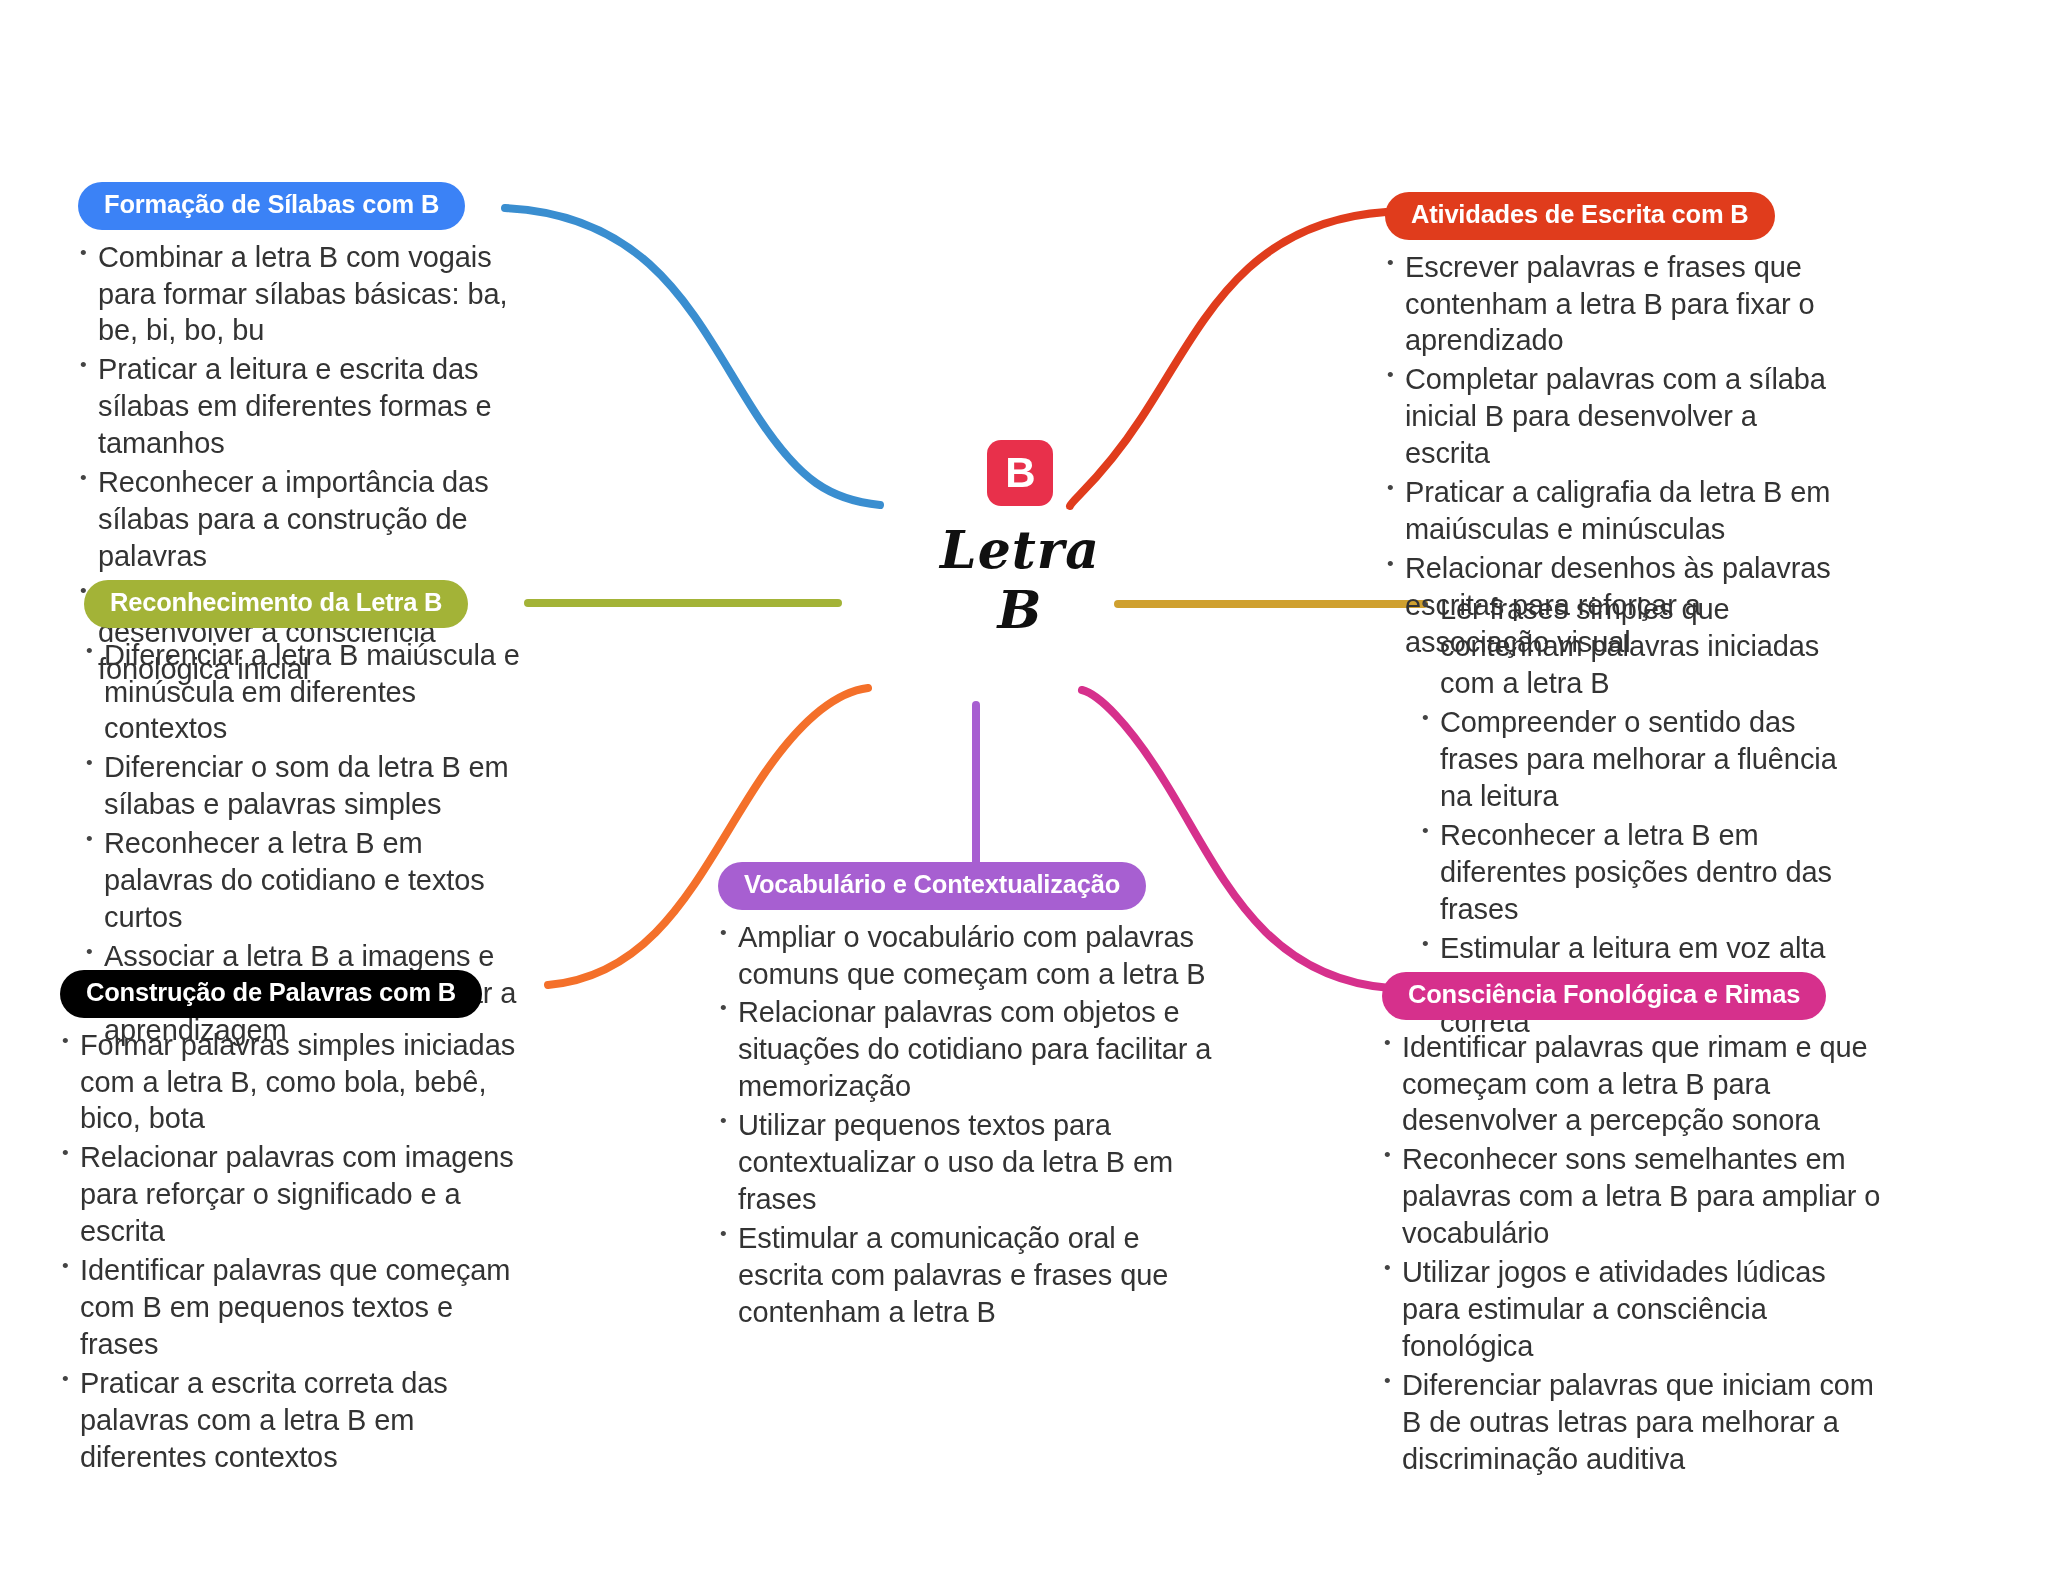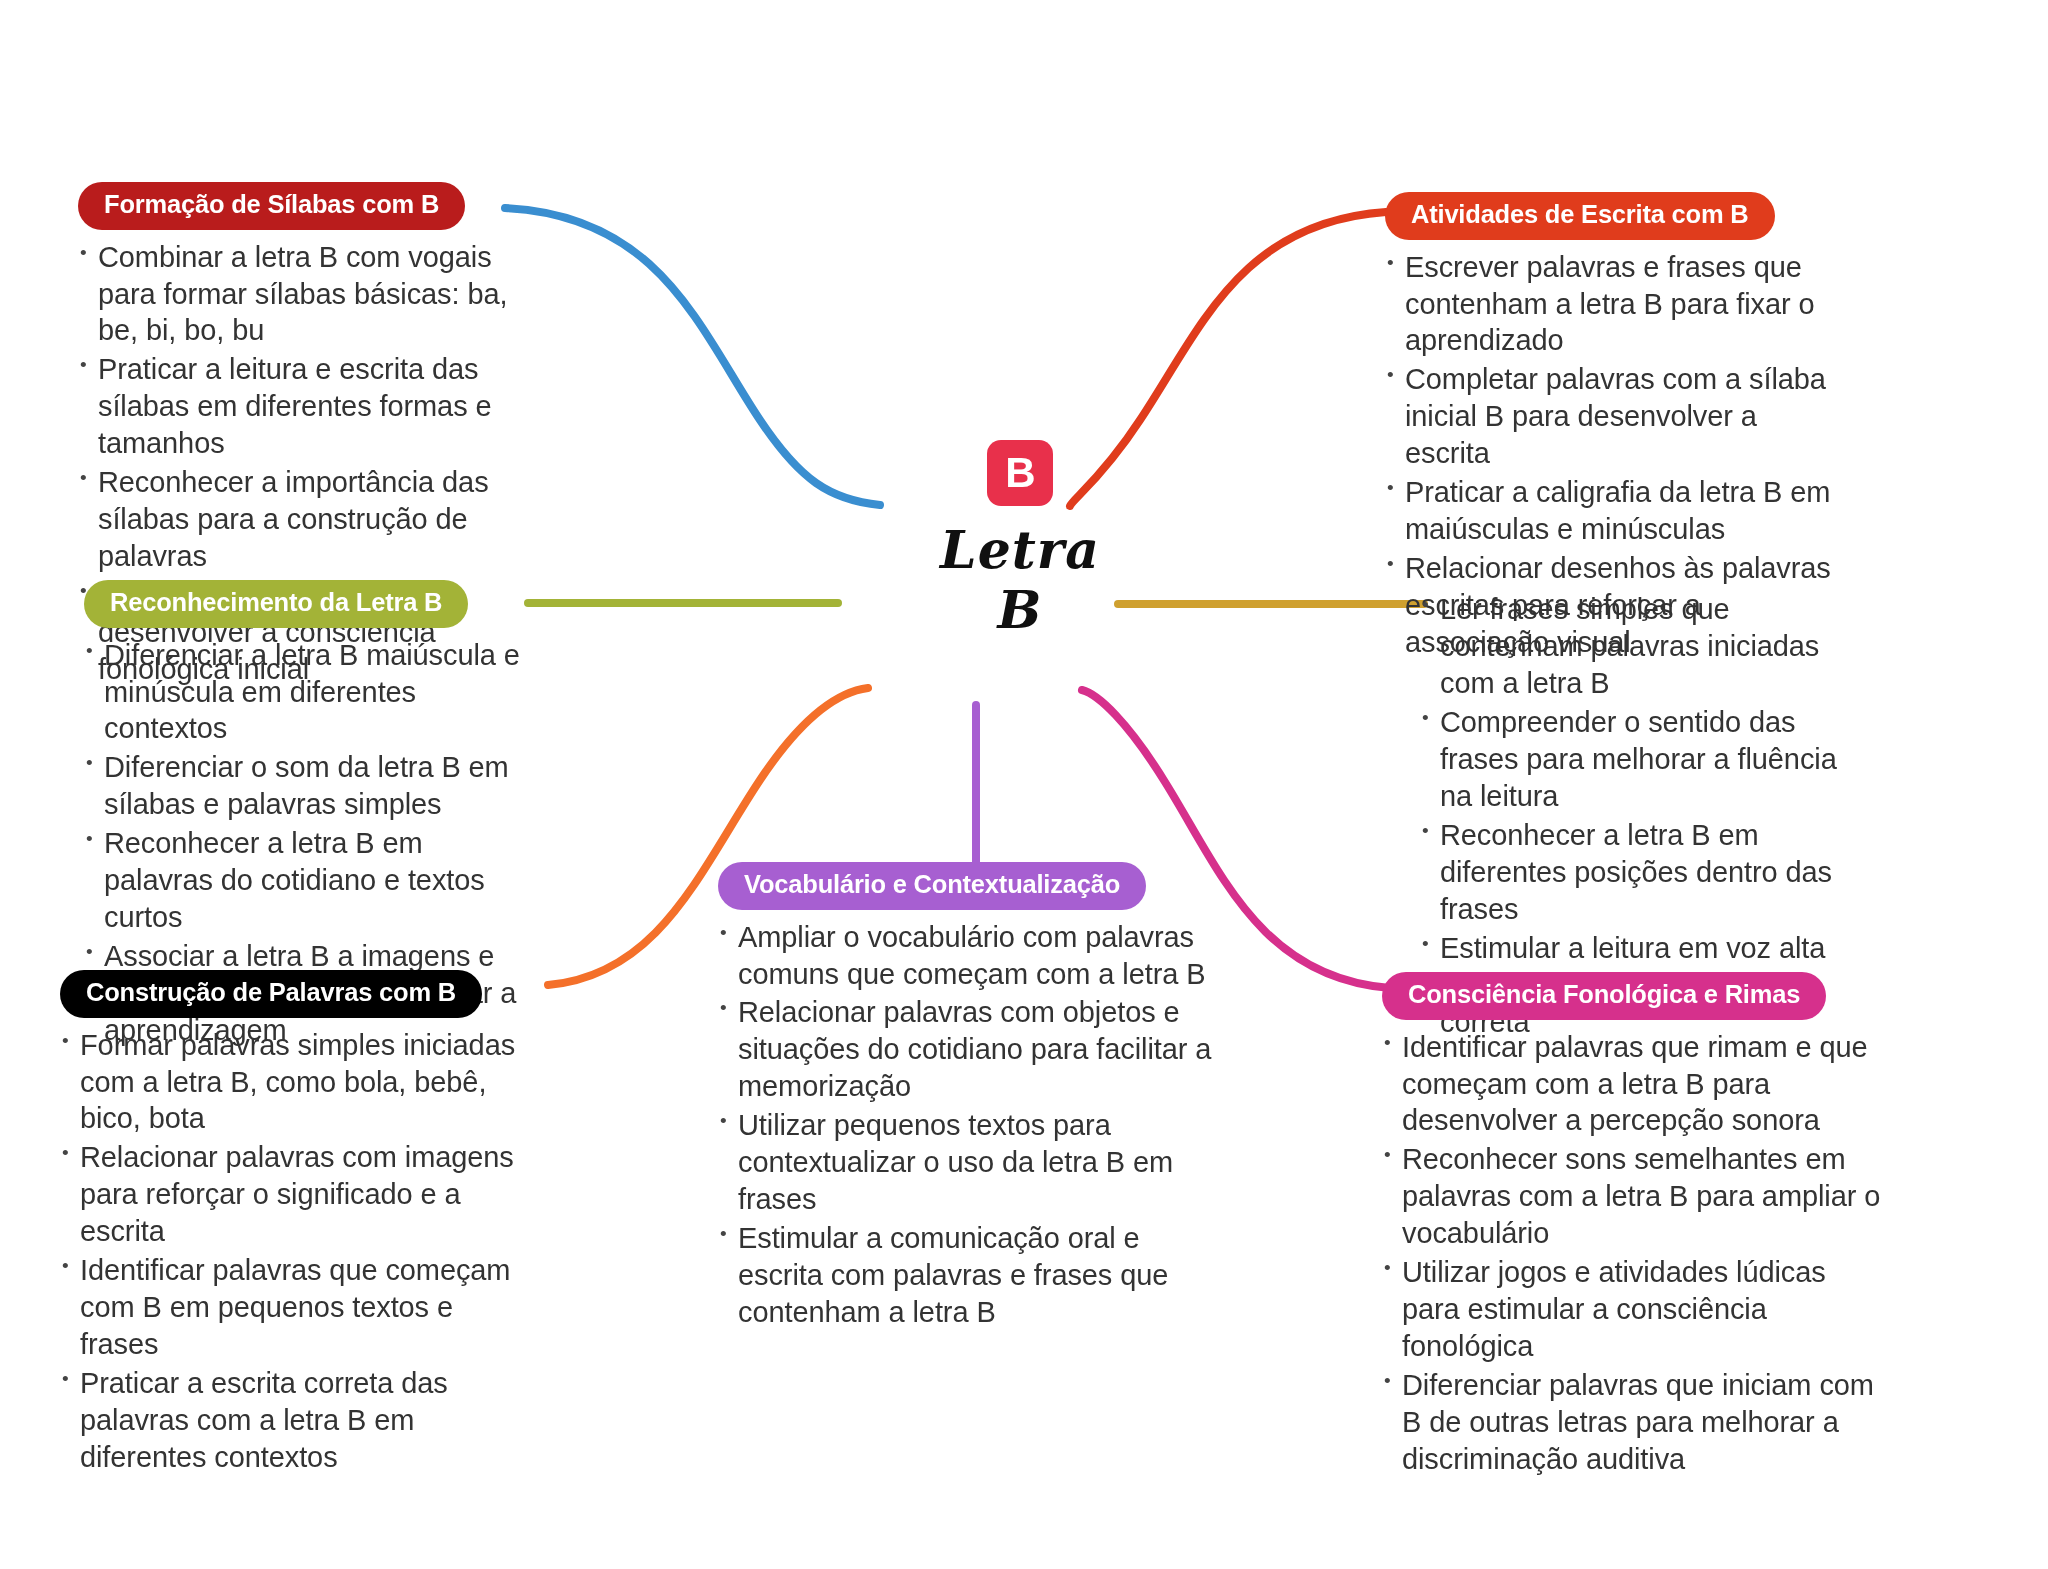--- a/index.html
+++ b/index.html
@@ -121,21 +121,21 @@
   #branch-reconhecimento     { left: 84px;   top: 580px;  width: 450px; }
 
   #branch-leitura-frases     { left: 1420px; top: 582px;  width: 430px; }
 
   #branch-construcao         { left: 60px;   top: 970px;  width: 470px; }
 
   #branch-vocabulario        { left: 718px;  top: 862px;  width: 500px; }
 
   #branch-consciencia        { left: 1382px; top: 972px;  width: 500px; }
 
-  .pill-blue    { background: #b91c1c; }
+  .pill-blue    { background: #3b82f6; }
   .pill-red     { background: #e03c1c; }
   .pill-olive   { background: #a3b337; }
   .pill-gold    { background: #cfa02f; }
   .pill-orange  { background: #000000; }
   .pill-purple  { background: #a75fd1; }
   .pill-magenta { background: #d6308c; }
 </style>
 </head>
 <body>
 

